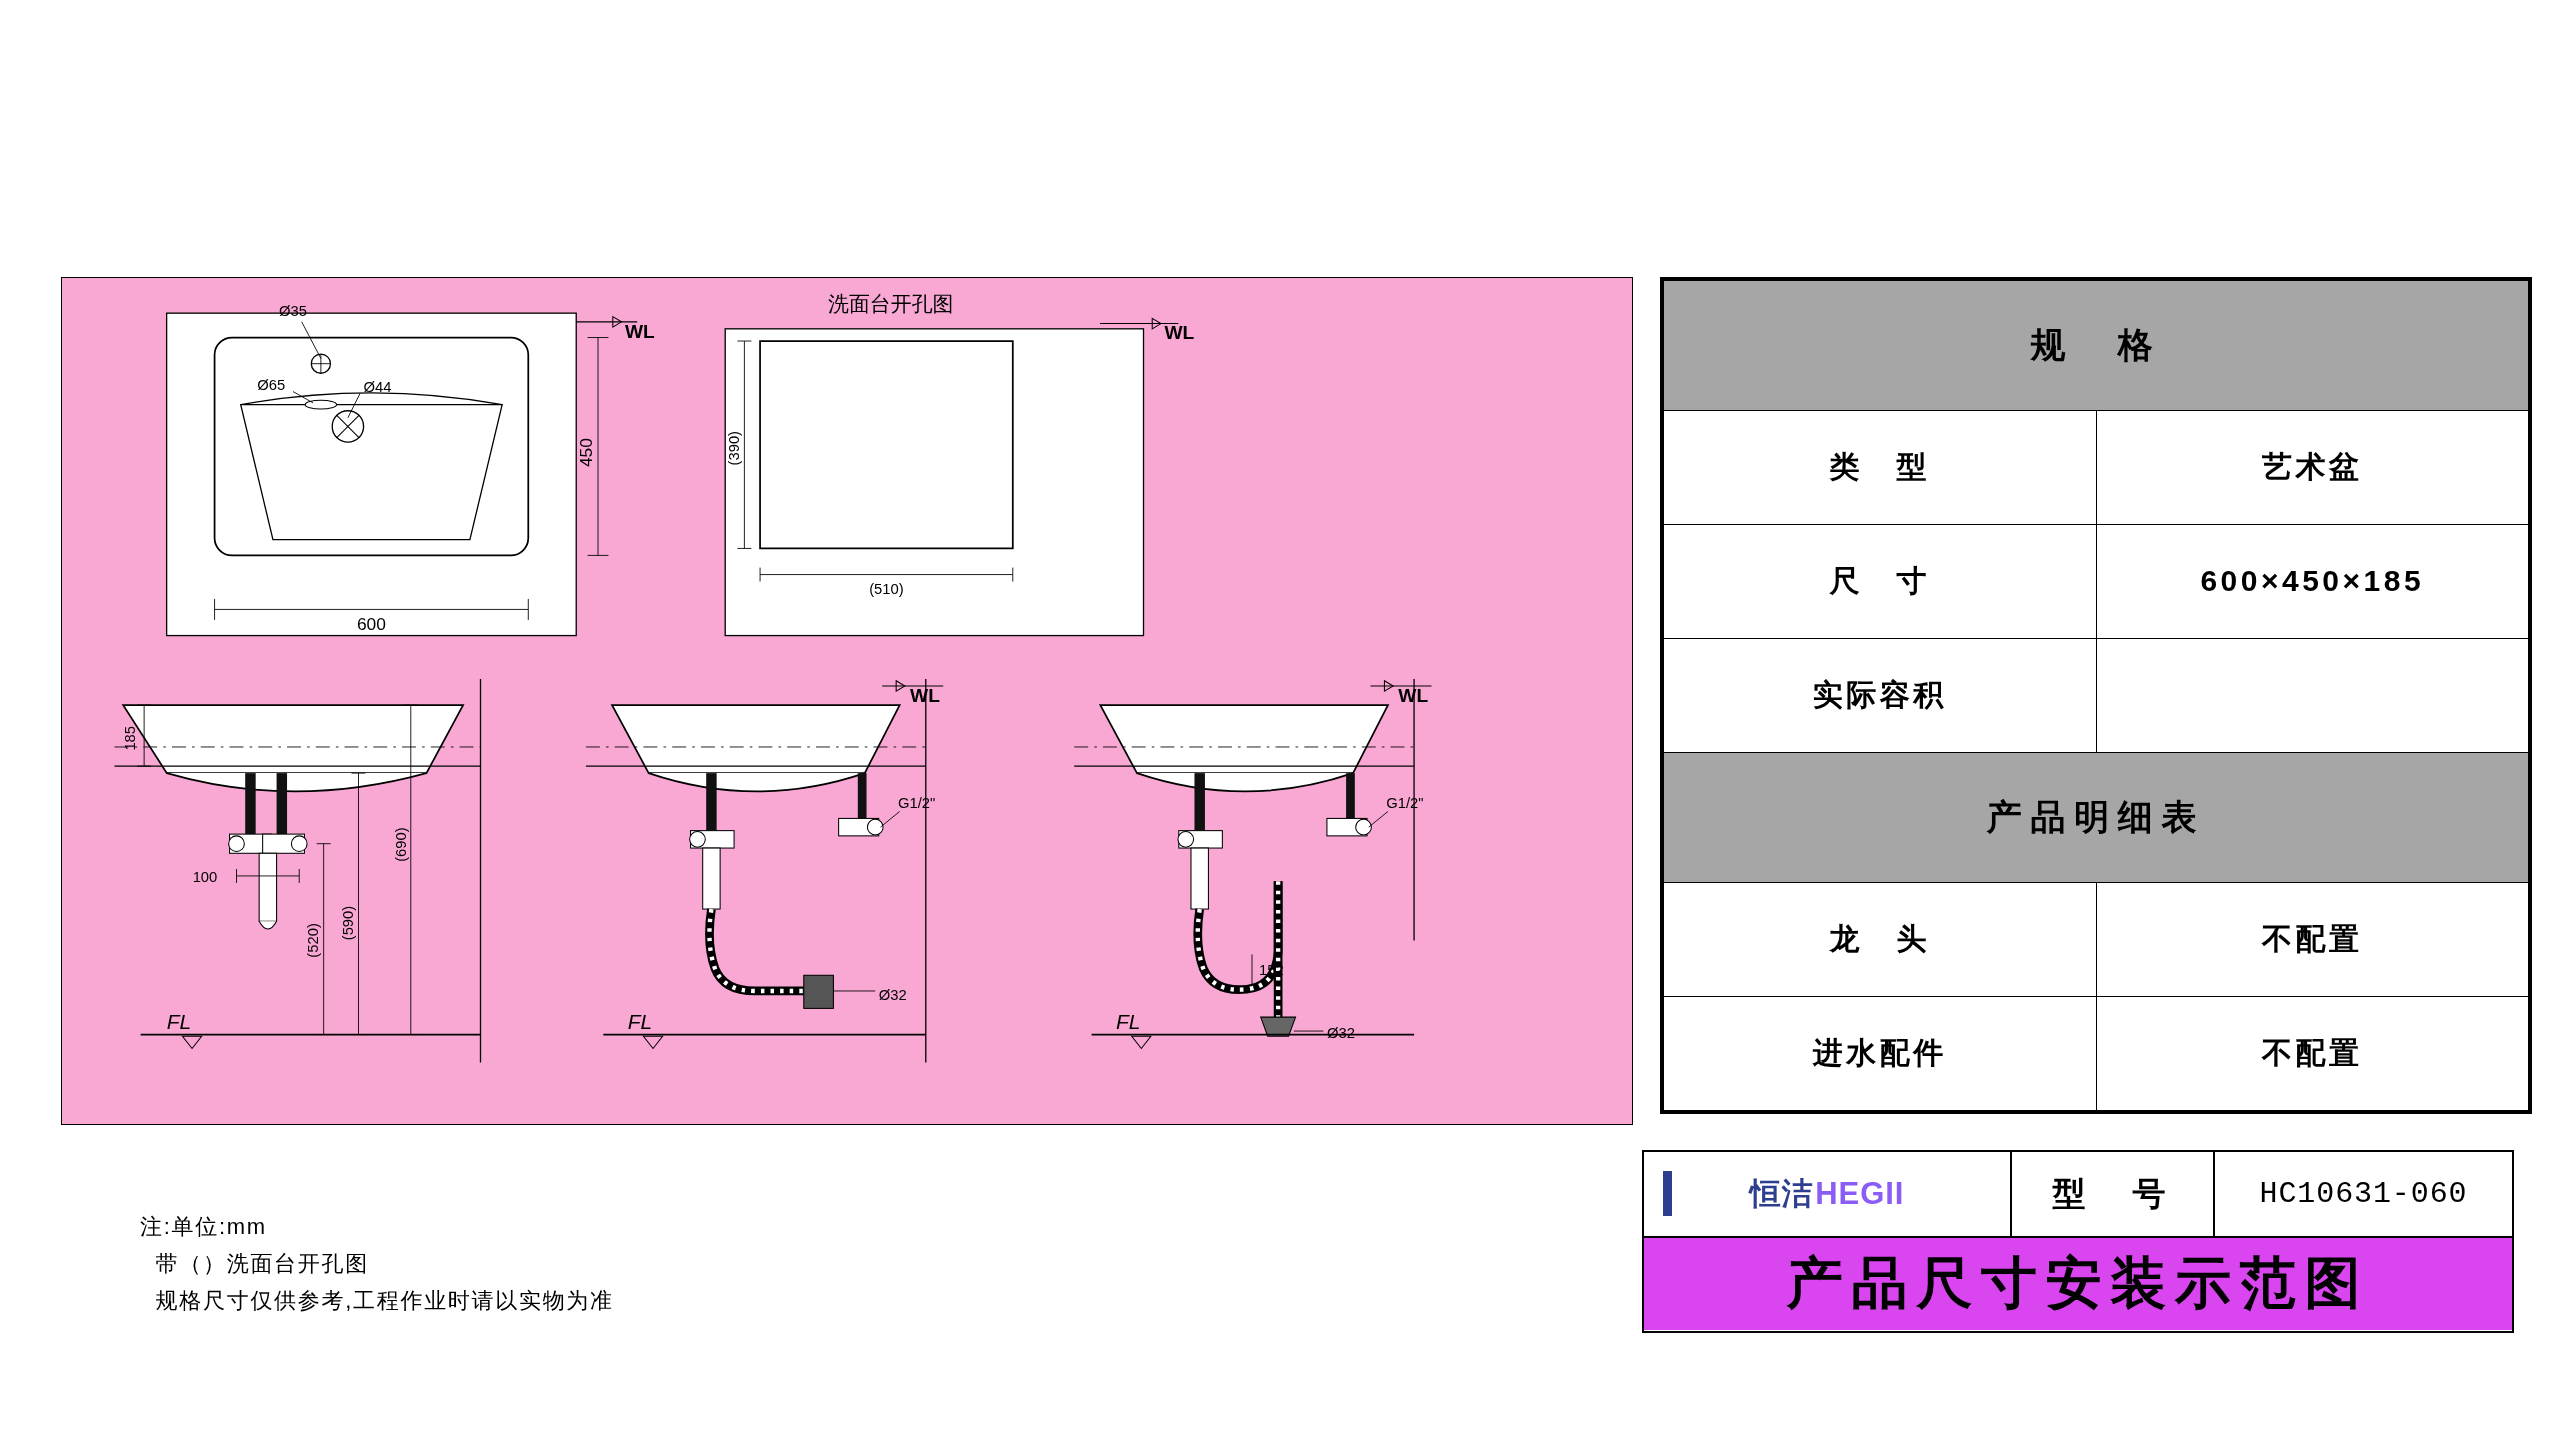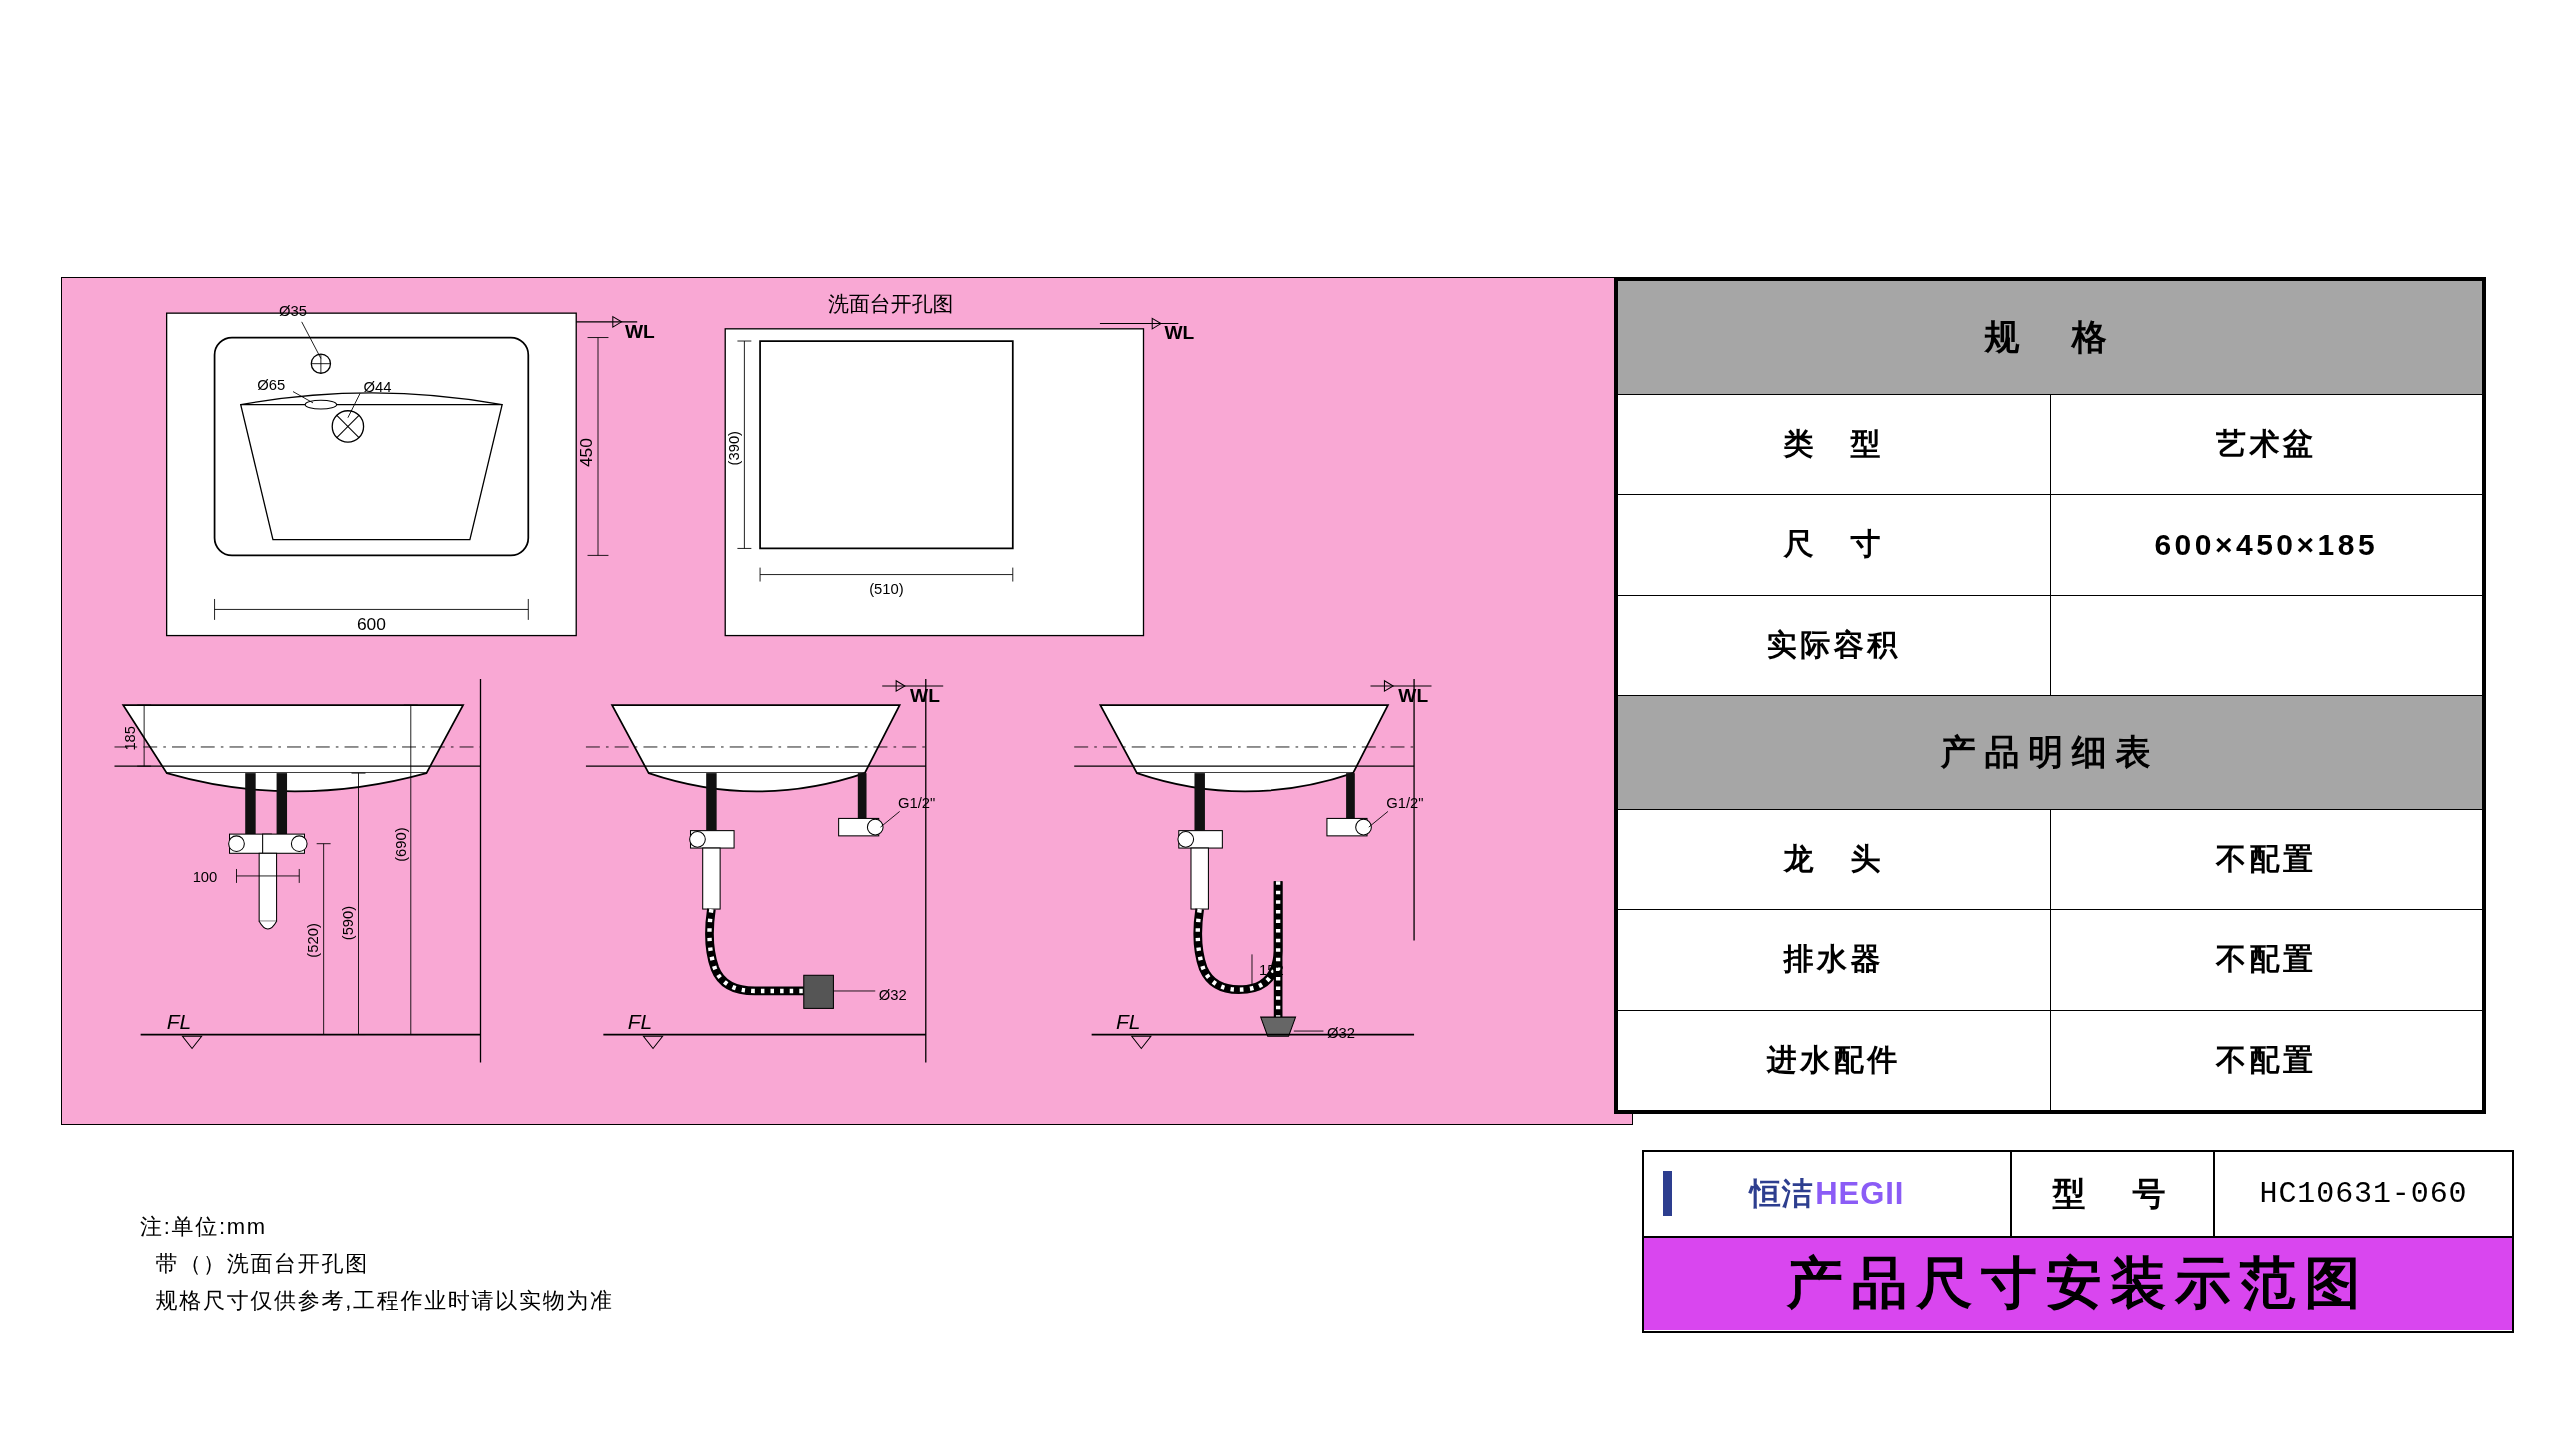--- a/index.html
+++ b/index.html
@@ -9,21 +9,21 @@
   
   .drawing-panel{position:absolute;left:61px;top:277px;width:1570px;height:846px;border:1.7px solid #000;background:#f9a8d4;}
   .dwg{position:absolute;}
   svg{display:block;}
 
   
   .notes{position:absolute;left:140px;top:1208px;font-size:22px;line-height:37px;letter-spacing:1.7px;color:#000;}
   .notes div{white-space:pre;}
 
   
-  .spec{position:absolute;left:1614px;top:277px;width:872px;height:837px;border:3.5px solid #000;box-sizing:border-box;background:#fff;}
+  .spec{position:absolute;left:1660px;top:277px;width:872px;height:837px;border:3.5px solid #000;box-sizing:border-box;background:#fff;}
   .spec table{width:100%;height:100%;border-collapse:collapse;table-layout:fixed;}
   .spec td{border:1.7px solid #000;text-align:center;font-size:30px;font-weight:bold;letter-spacing:3.5px;}
   .spec .hdr{background:#a6a6a6;font-size:35px;letter-spacing:8.7px;}
   .spec .lbl{width:37%;}
 
   
   .brandblock{position:absolute;left:1642px;top:1150px;width:872px;height:183px;border:2.6px solid #000;box-sizing:border-box;background:#fff;}
   .brandrow{display:flex;height:84px;border-bottom:2.6px solid #000;}
   .brandcell{display:flex;align-items:center;justify-content:center;border-right:2.6px solid #000;}
   .brandcell:last-child{border-right:none;}
@@ -261,24 +261,20 @@
       </tr>
       <tr>
         <td class="lbl">实际容积</td>
         <td></td>
       </tr>
       <tr>
             <td class="hdr" colspan="2">产品明细表</td>
           </tr>
       <tr>
         <td class="lbl">龙　头</td>
-        <td>不配置</td>
-      </tr>
-      <tr>
-        <td class="lbl">排水器</td>
         <td>不配置</td>
       </tr>
       <tr>
         <td class="lbl">进水配件</td>
         <td>不配置</td>
       </tr>
     </tbody>
       </table>
   </div>
 

